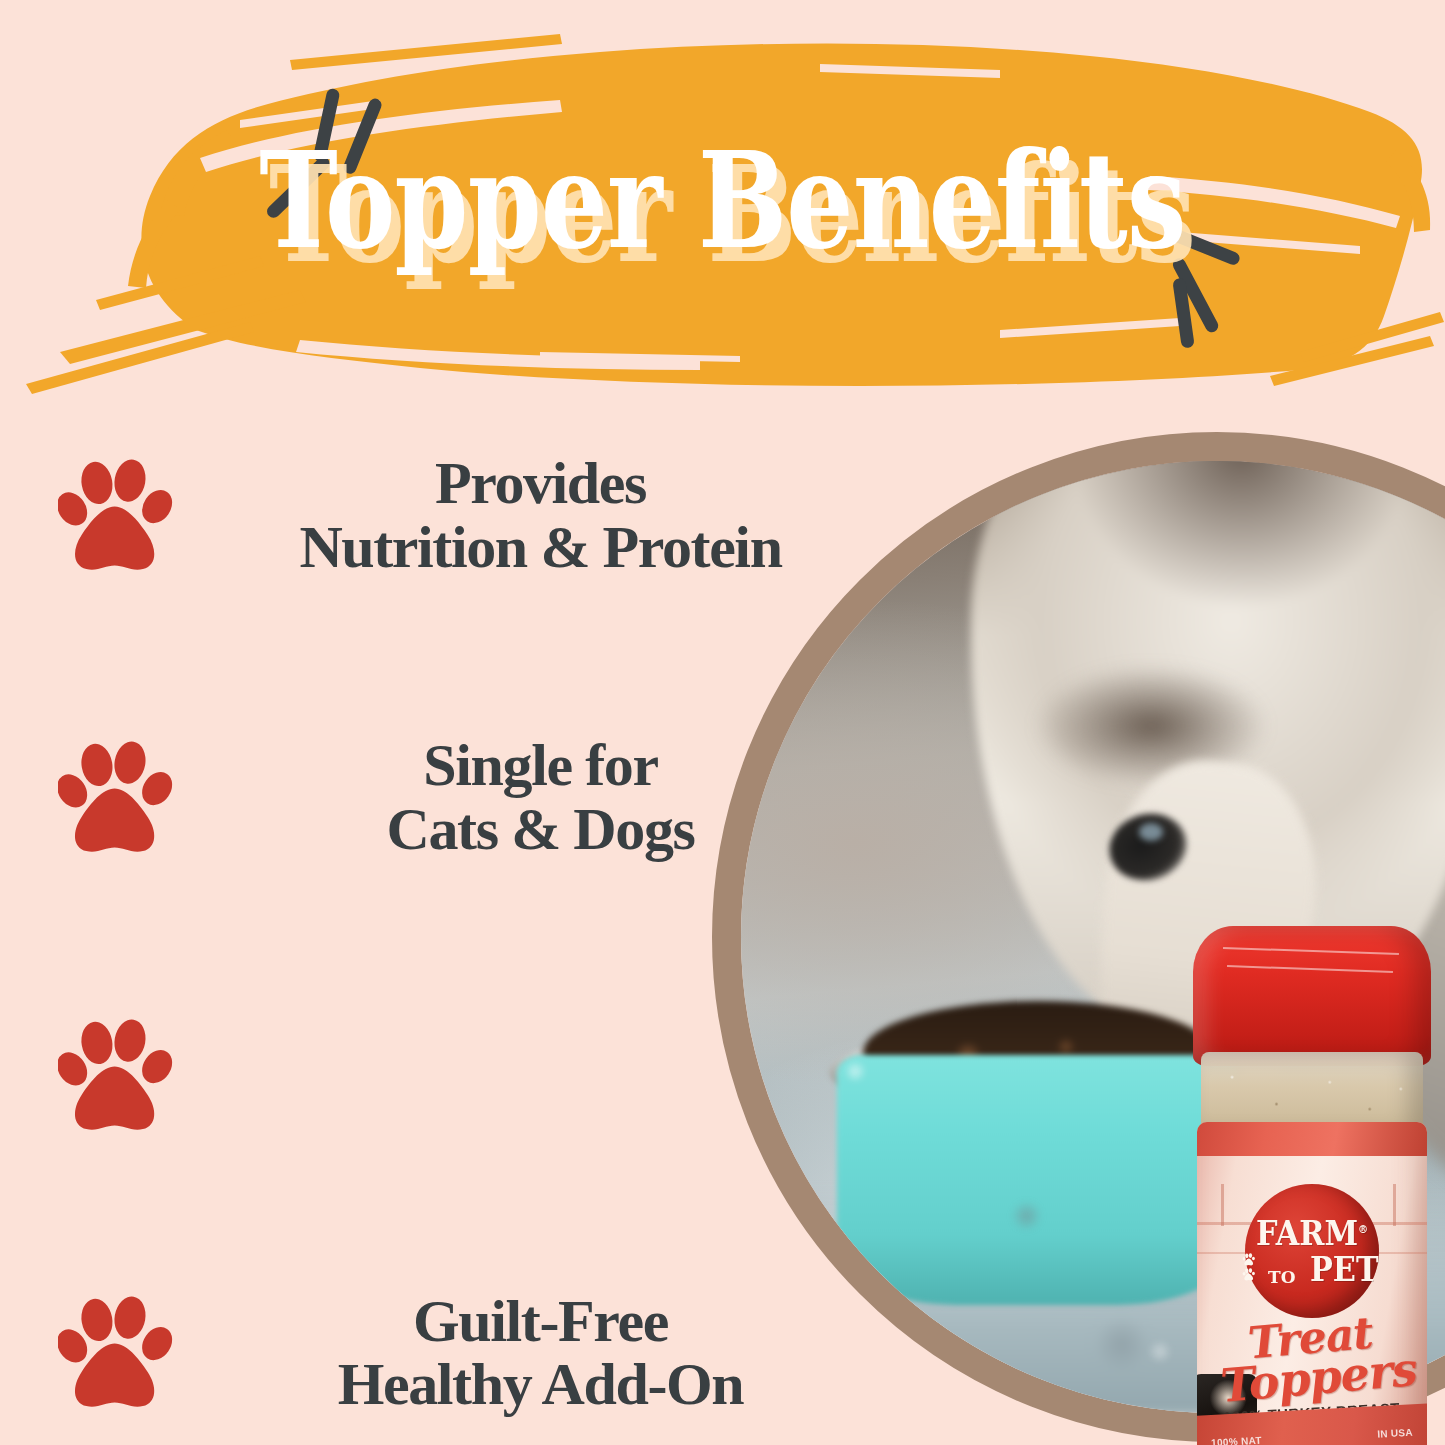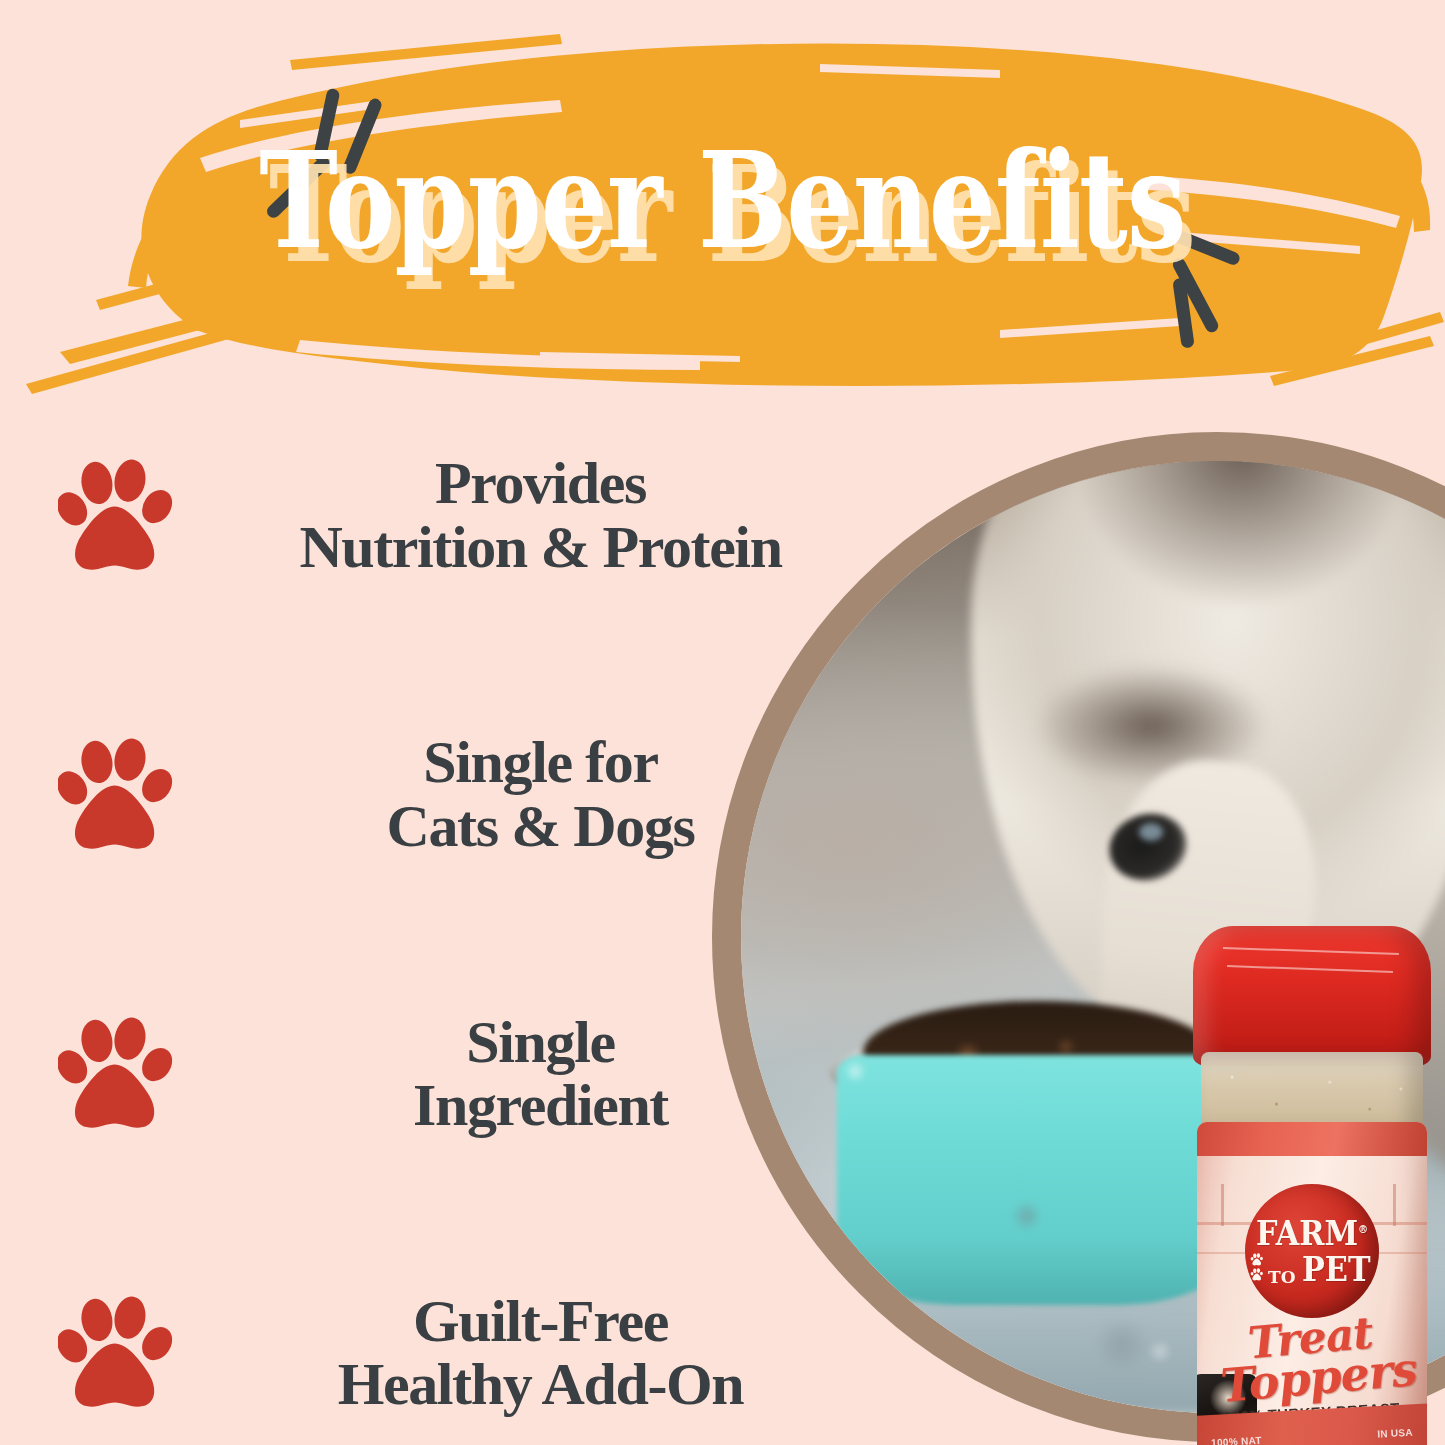--- a/index.html
+++ b/index.html
@@ -269,21 +269,21 @@
     font-weight:bold;
     font-size:33px;
     letter-spacing:0px;
     line-height:1;
     transform:scaleX(0.92);
     text-shadow:1px 1px 0 rgba(0,0,0,.18);
     position:relative;
   }
   .badge-reg { font-size:11px; vertical-align:super; }
   .badge-row2 {
-    display:flex; align-items:flex-end; gap:4px;
+    display:flex; align-items:flex-end; gap:12px;
     margin-top:3px;
   }
   .badge-paws {
     display:flex; flex-direction:column; gap:2px;
     padding-bottom:5px;
   }
   .badge-to {
     color:#FDF6EE;
     font-family:"DejaVu Serif", serif;
     font-weight:bold;
@@ -447,24 +447,20 @@
         <g fill="#C8392C">
           <ellipse cx="33" cy="22" rx="13" ry="18" transform="rotate(-10 33 22)"></ellipse>
           <ellipse cx="61" cy="20" rx="13" ry="18" transform="rotate(10 61 20)"></ellipse>
           <ellipse cx="12" cy="44" rx="11.5" ry="15" transform="rotate(-34 12 44)"></ellipse>
           <ellipse cx="84" cy="42" rx="11.5" ry="15" transform="rotate(34 84 42)"></ellipse>
           <path d="M48,42 C58,42 68,54 76,66 C84,78 84,92 72,95 C62,97 56,92 48,92
                    C40,92 34,97 24,95 C12,92 12,78 20,66 C28,54 38,42 48,42 Z"></path>
         </g>
       </svg>
     </span>
-    <span class="benefit-text">
-      <span>Single</span>
-      <span class="l2">Ingredient</span>
-    </span>
   </div>
 
   <div class="benefit-row">
     <span class="paw-icon">
       <svg viewBox="0 0 100 100" width="118" height="118">
         <g fill="#C8392C">
           <ellipse cx="33" cy="22" rx="13" ry="18" transform="rotate(-10 33 22)"></ellipse>
           <ellipse cx="61" cy="20" rx="13" ry="18" transform="rotate(10 61 20)"></ellipse>
           <ellipse cx="12" cy="44" rx="11.5" ry="15" transform="rotate(-34 12 44)"></ellipse>
           <ellipse cx="84" cy="42" rx="11.5" ry="15" transform="rotate(34 84 42)"></ellipse>

